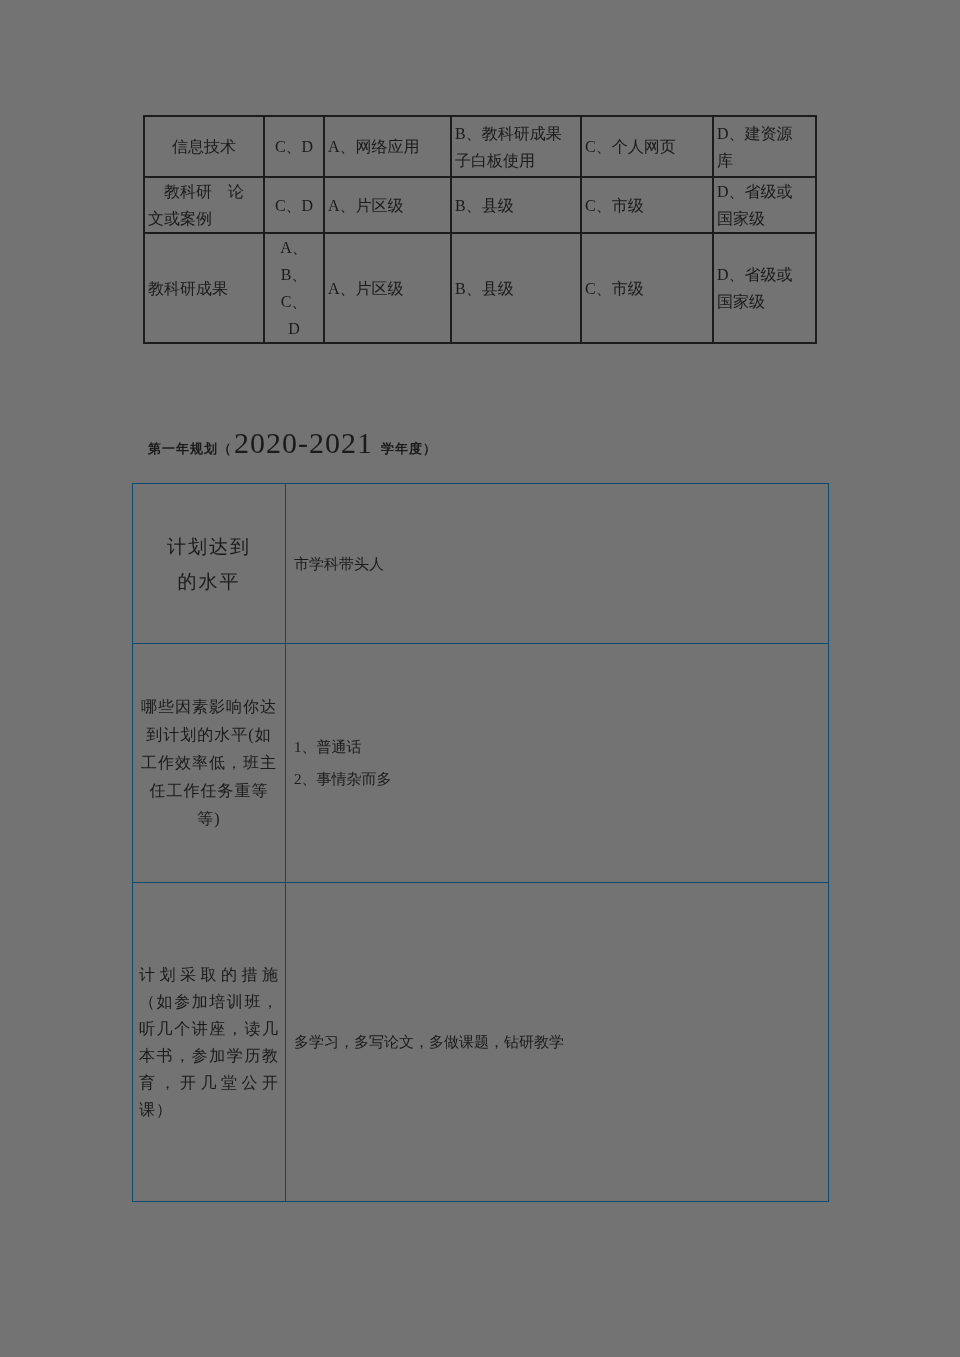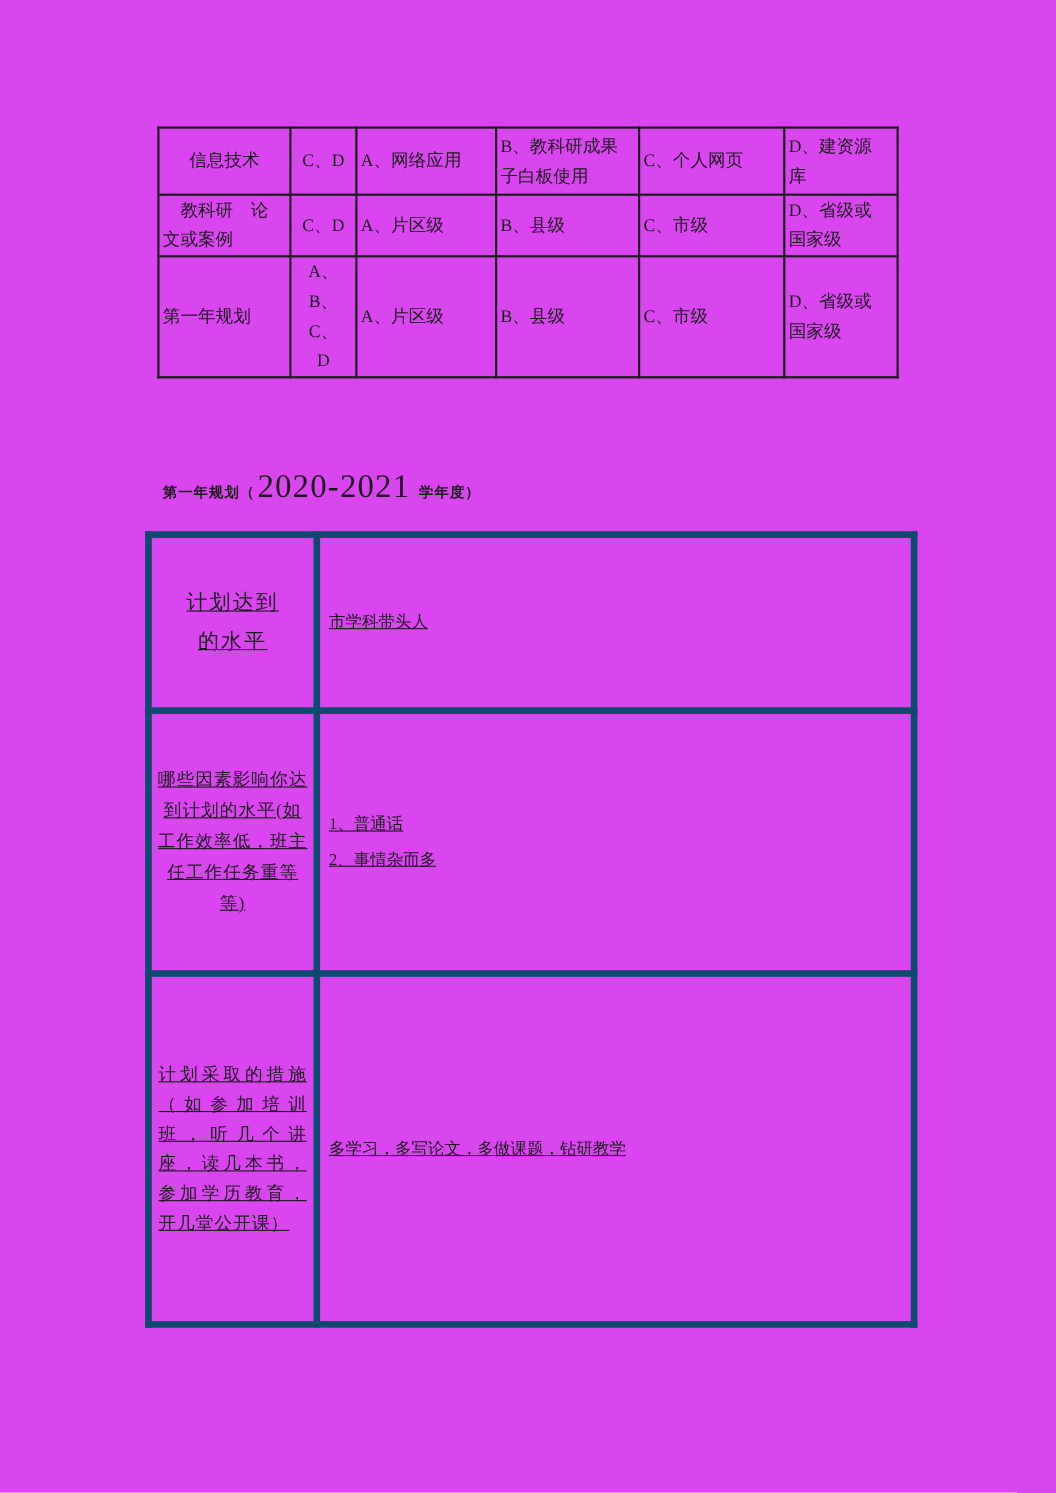--- a/index.html
+++ b/index.html
@@ -10,21 +10,21 @@
   body {
     width: 960px;
     height: 1357px;
     position: relative;
     font-family: "Liberation Serif", "DejaVu Serif", serif;
     color: #1a1a1a;
   }
   .page {
     position: absolute;
     inset: 0;
-    background: #d946ef;
+    background: #737373;
   }
 
   
   table.grade-table {
     position: absolute;
     left: 143px;
     top: 115px;
     width: 674px;
     border-collapse: collapse;
     table-layout: fixed;
@@ -90,24 +90,23 @@
   
   table.plan-table {
     position: absolute;
     left: 132px;
     top: 483px;
     width: 696px;
     border-collapse: collapse;
     table-layout: fixed;
   }
   table.plan-table td {
-    border: 6px solid #0c4a6e;
+    border: 1px solid #0c4a6e;
     vertical-align: middle;
     overflow: hidden;
-    text-decoration: underline;
   }
   table.plan-table tr.pr1 { height: 160px; }
   table.plan-table tr.pr2 { height: 239px; }
   table.plan-table tr.pr3 { height: 319px; }
 
   td.plan-label {
     text-align: center;
     font-size: 16px;
     line-height: 28px;
     letter-spacing: 1px;
@@ -164,21 +163,21 @@
         <td class="cell-left">　教科研　论
 文或案例</td>
         <td class="t1-col2">C、D</td>
         <td class="cell-left">A、片区级</td>
         <td class="cell-left">B、县级</td>
         <td class="cell-left">C、市级</td>
         <td class="cell-left">D、省级或
 国家级</td>
       </tr>
       <tr class="gr3">
-        <td class="cell-left">第一年规划</td>
+        <td class="cell-left">教科研成果</td>
         <td class="t1-col2">A、
 B、C、
 D</td>
         <td class="cell-left">A、片区级</td>
         <td class="cell-left">B、县级</td>
         <td class="cell-left">C、市级</td>
         <td class="cell-left">D、省级或
 国家级</td>
       </tr>
     </tbody>

